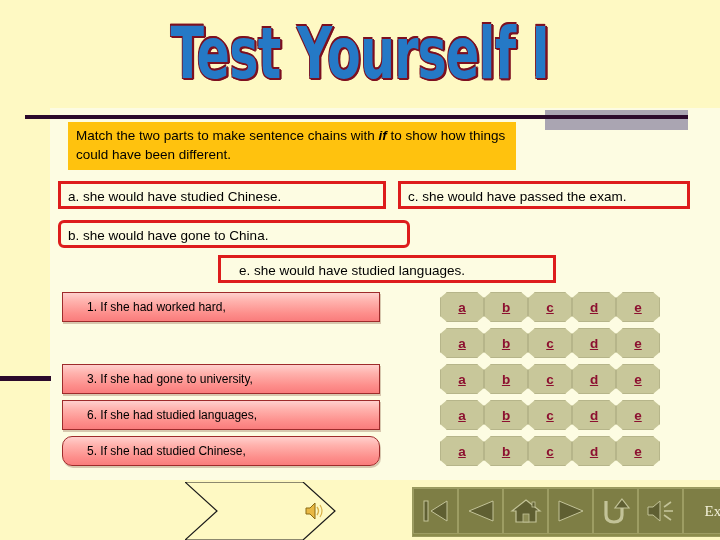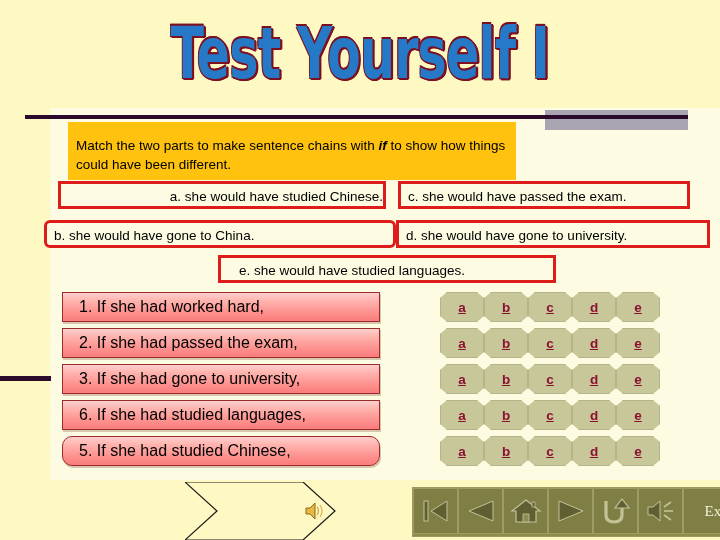--- a/index.html
+++ b/index.html
@@ -85,21 +85,21 @@
        2px 2px 0 #7d1020;
     white-space: nowrap;
   }
 
   
   .instruction {
     position: absolute;
     left: 68px;
     top: 122px;
     width: 432px;
-    padding: 15px 8px 6px 8px;
+    padding: 5px 8px 6px 8px;
     background: #ffc20e;
     color: #000;
     font-size: 13.5px;
     line-height: 18.5px;
     font-weight: 500;
   }
   .instruction i {
     font-style: italic;
     font-weight: bold;
   }
@@ -110,39 +110,39 @@
     background: #fdfce2;
     border: 3px solid #dd1c1c;
     color: #000;
     font-size: 13.5px;
     line-height: 22px;
     padding: 2px 0 2px 7px;
     box-sizing: border-box;
     height: 28px;
     white-space: nowrap;
   }
-  #opt-a { left: 58px;  top: 181px; width: 328px; text-align: right; }
-  #opt-b { left: 44px;  top: 220px; width: 352px; border-radius: 6px; }
+  #opt-a { left: 58px;  top: 181px; width: 328px; }
+  #opt-b { left: 58px;  top: 220px; width: 352px; border-radius: 6px; }
   #opt-c { left: 398px; top: 181px; width: 292px; }
   #opt-d { left: 396px; top: 220px; width: 314px; }
   #opt-e { left: 218px; top: 255px; width: 338px; text-align: left; padding-left: 18px; }
 
   
   .qbox {
     position: absolute;
     left: 62px;
     width: 318px;
     height: 30px;
     box-sizing: border-box;
     border: 1px solid #9e2b2b;
     background: linear-gradient(to bottom, #ffd0cd 0%, #ffb3ae 28%, #fd8f8c 72%, #f97c7c 100%);
     color: #000;
-    font-size: 16px;
+    font-size: 12px;
     line-height: 28px;
-    padding-left: 16px;
+    padding-left: 24px;
     white-space: nowrap;
     box-shadow: 1px 2px 0 rgba(120,60,40,0.28);
   }
   #q1 { top: 292px; }
   #q2 { top: 328px; }
   #q3 { top: 364px; }
   #q4 { top: 400px; }
   #q5 { top: 436px; border-radius: 10px; }
 
   
@@ -245,25 +245,23 @@
 
   <div class="title-wrap">
     <span class="wordart">Test Yourself I</span>
   </div>
 
   <div class="instruction"><span>Match the two parts to make sentence chains with </span><i>if</i><span> to show how things could have been different.</span></div>
 
   <div class="opt" id="opt-a">a. she would have studied Chinese.</div>
   <div class="opt" id="opt-b">b. she would have gone to China.</div>
   <div class="opt" id="opt-c">c. she would have passed the exam.</div>
-  <div class="opt" id="opt-d">d. she would have gone to university.</div>
   <div class="opt" id="opt-e">e. she would have studied languages.</div>
 
   <div class="qbox" id="q1">1. If she had worked hard,</div>
-  <div class="qbox" id="q2">2. If she had passed the exam,</div>
   <div class="qbox" id="q3">3. If she had gone to university,</div>
   <div class="qbox" id="q4">6. If she had studied languages,</div>
   <div class="qbox" id="q5">5. If she had studied Chinese,</div>
 
   <div class="letter-grid">
     <div class="letter-row">
       <div class="letter-cell">
           <span class="lnk">a</span>
         </div>
       <div class="letter-cell">

